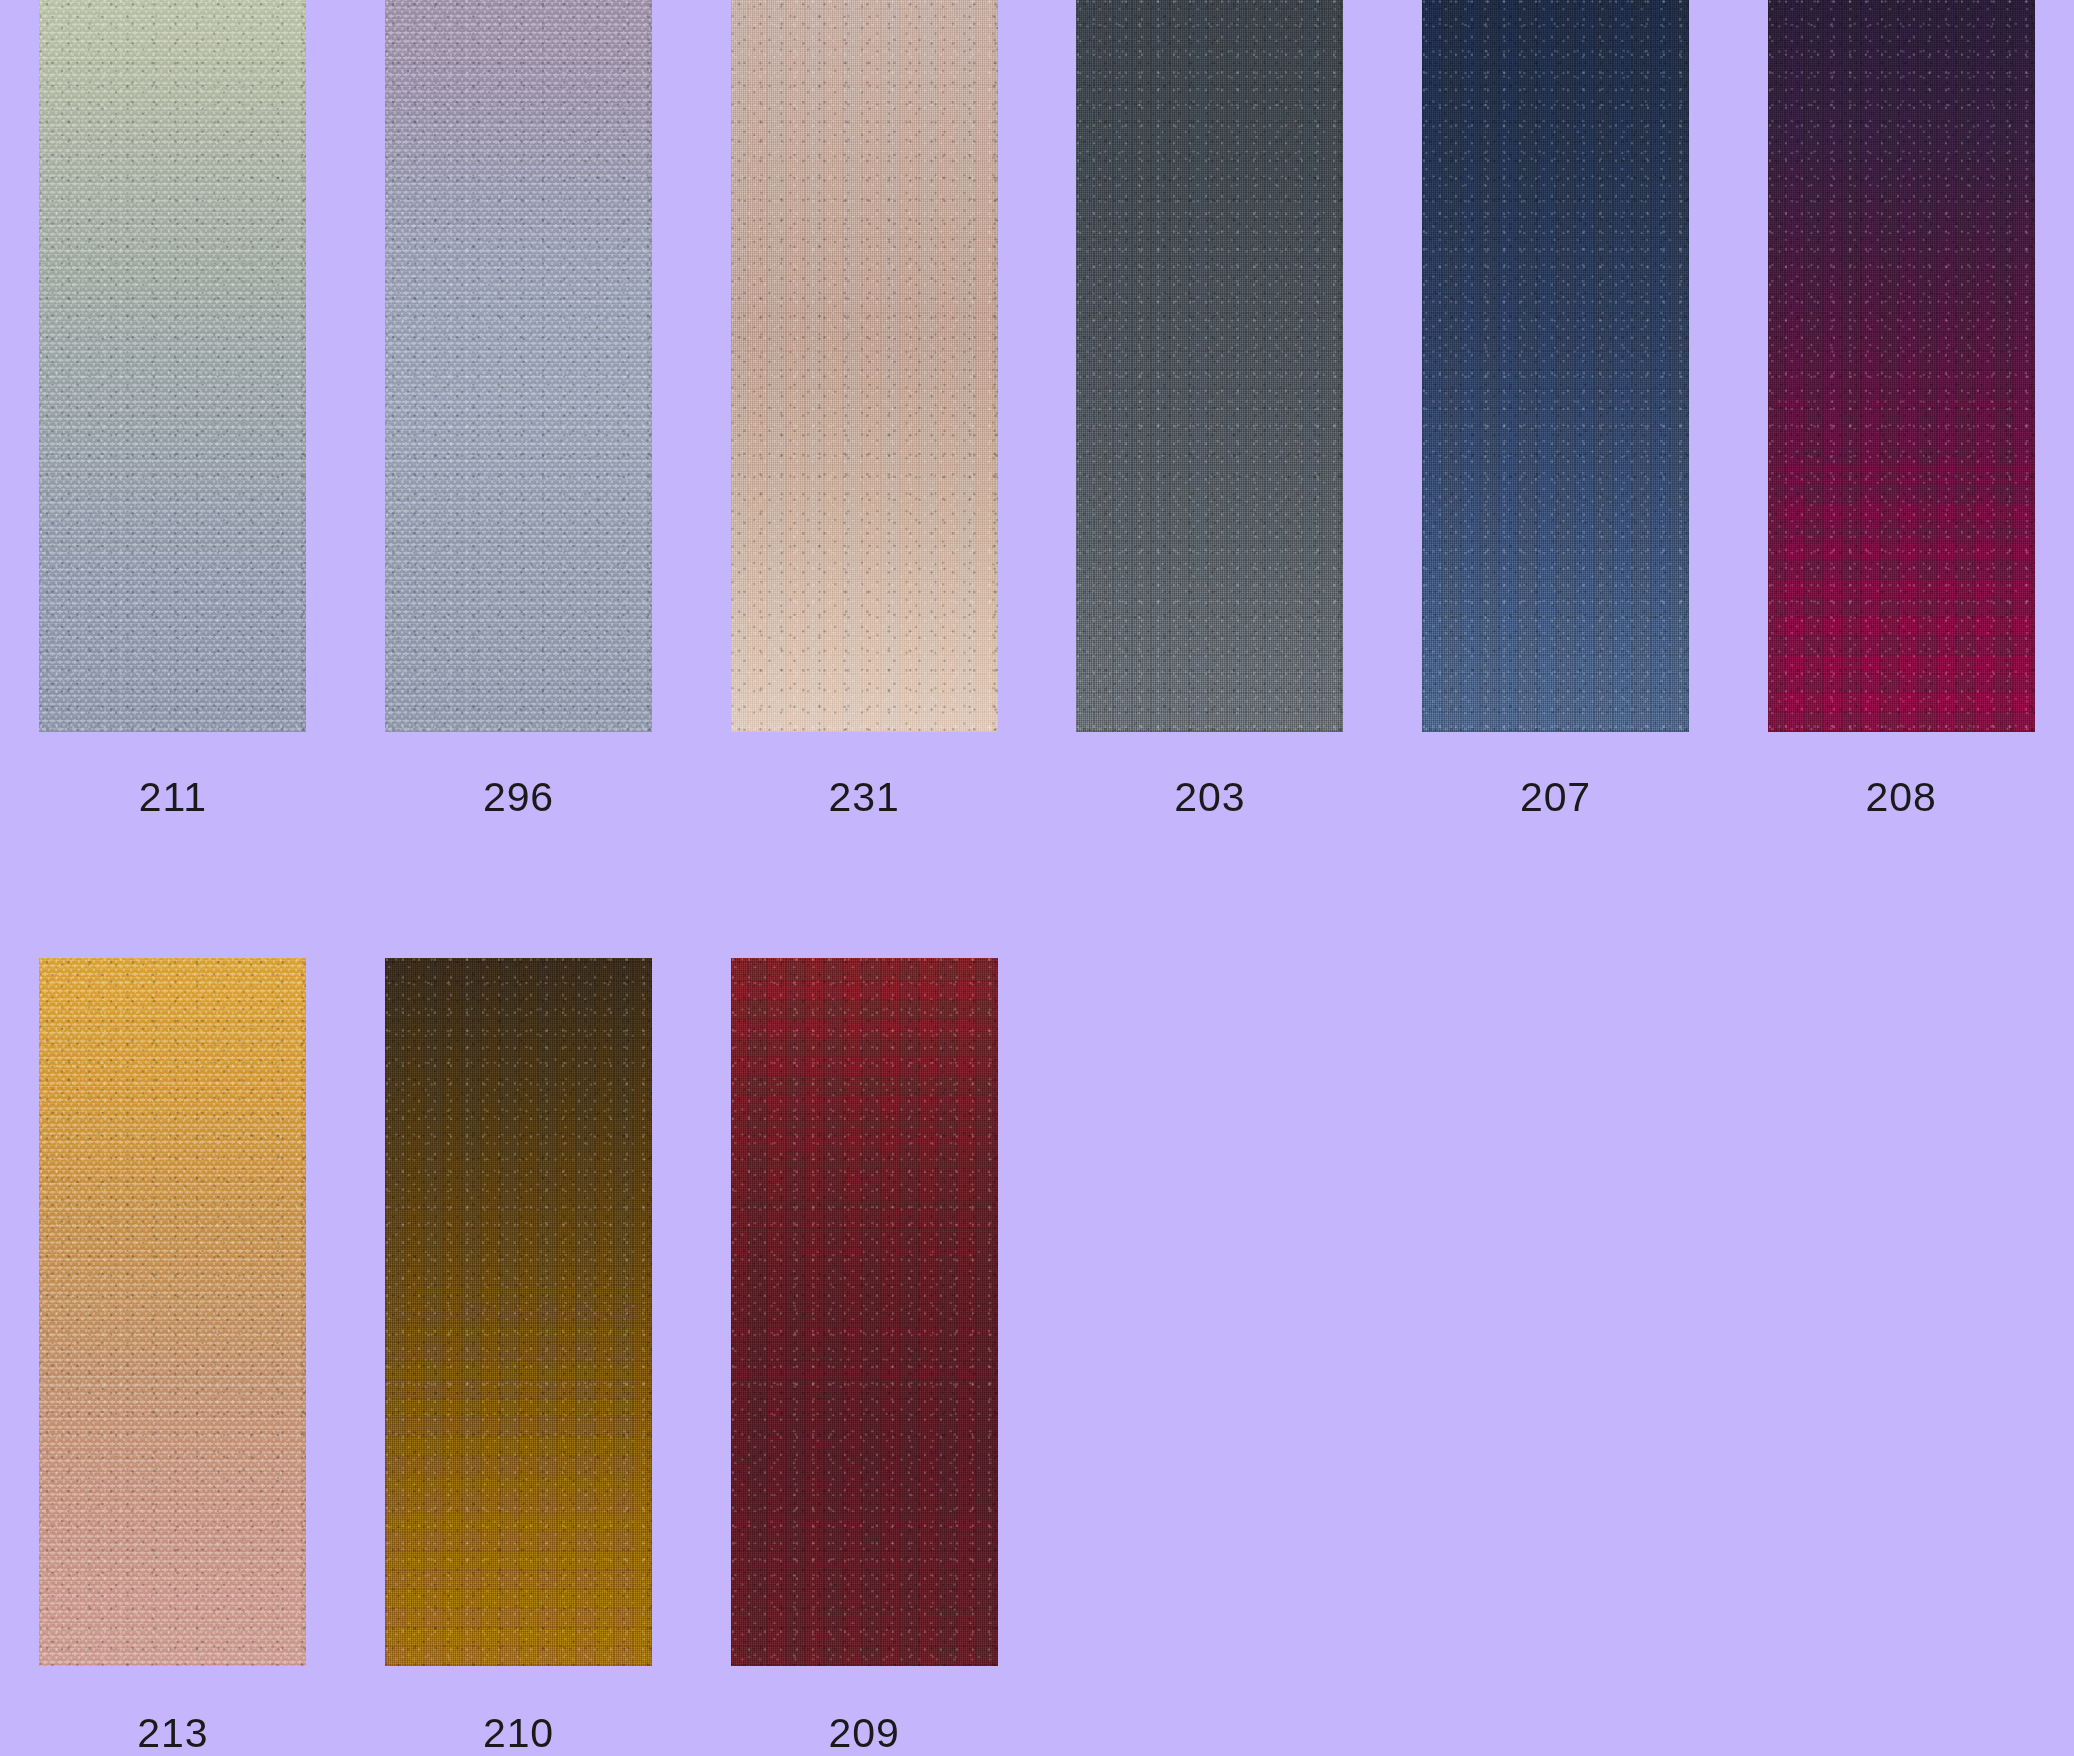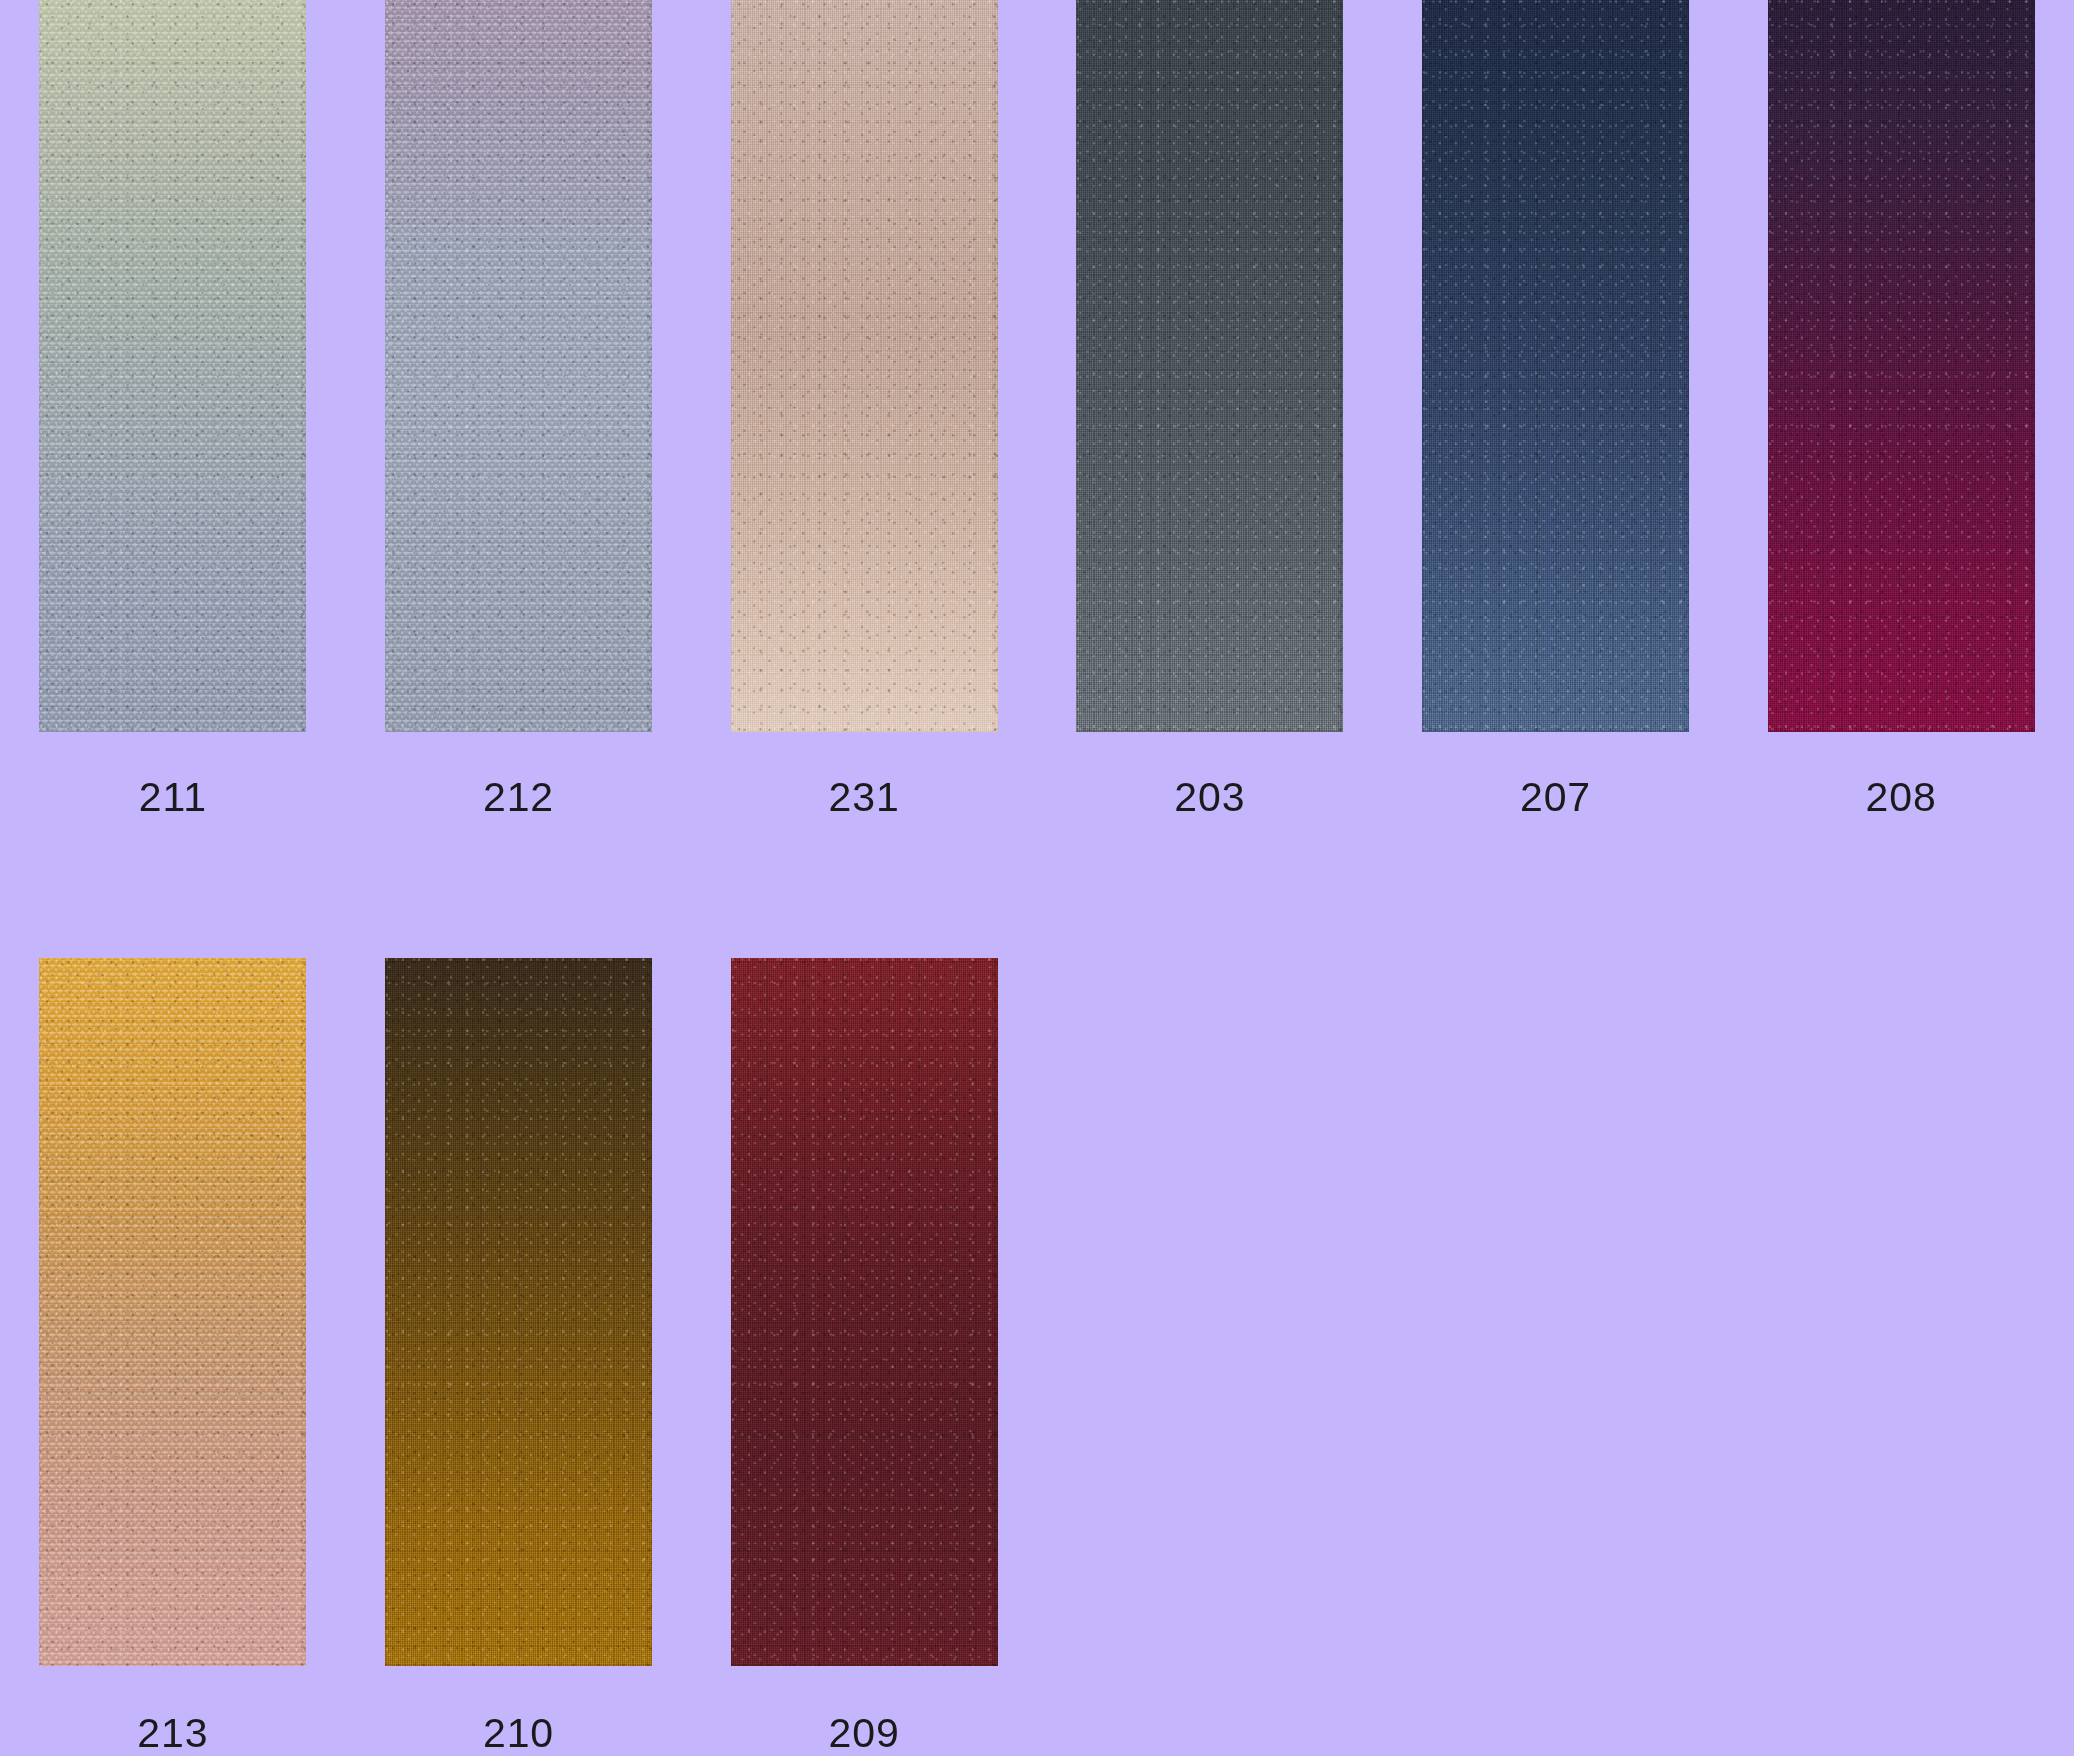--- a/index.html
+++ b/index.html
@@ -147,21 +147,21 @@
         </div>
         <div class="label">211</div>
       </div>
       <div class="cell">
         <div class="swatch mesh">
           <div class="base" style="background: linear-gradient(rgb(155, 140, 164) 0%, rgb(149, 141, 166) 14%, rgb(147, 154, 176) 34%, rgb(148, 157, 177) 55%, rgb(143, 152, 171) 78%, rgb(139, 148, 168) 100%);"></div>
           <div class="knit"></div>
           <div class="grain"></div>
           <div class="flecks"></div>
         </div>
-        <div class="label">212</div>
+        <div class="label">296</div>
       </div>
       <div class="cell">
         <div class="swatch woven">
           <div class="base" style="background: linear-gradient(rgb(201, 178, 168) 0%, rgb(198, 172, 160) 22%, rgb(194, 166, 153) 46%, rgb(205, 180, 164) 70%, rgb(219, 196, 180) 90%, rgb(225, 204, 189) 100%);"></div>
           <div class="knit"></div>
           <div class="grain"></div>
           <div class="flecks"></div>
         </div>
         <div class="label">231</div>
       </div>

